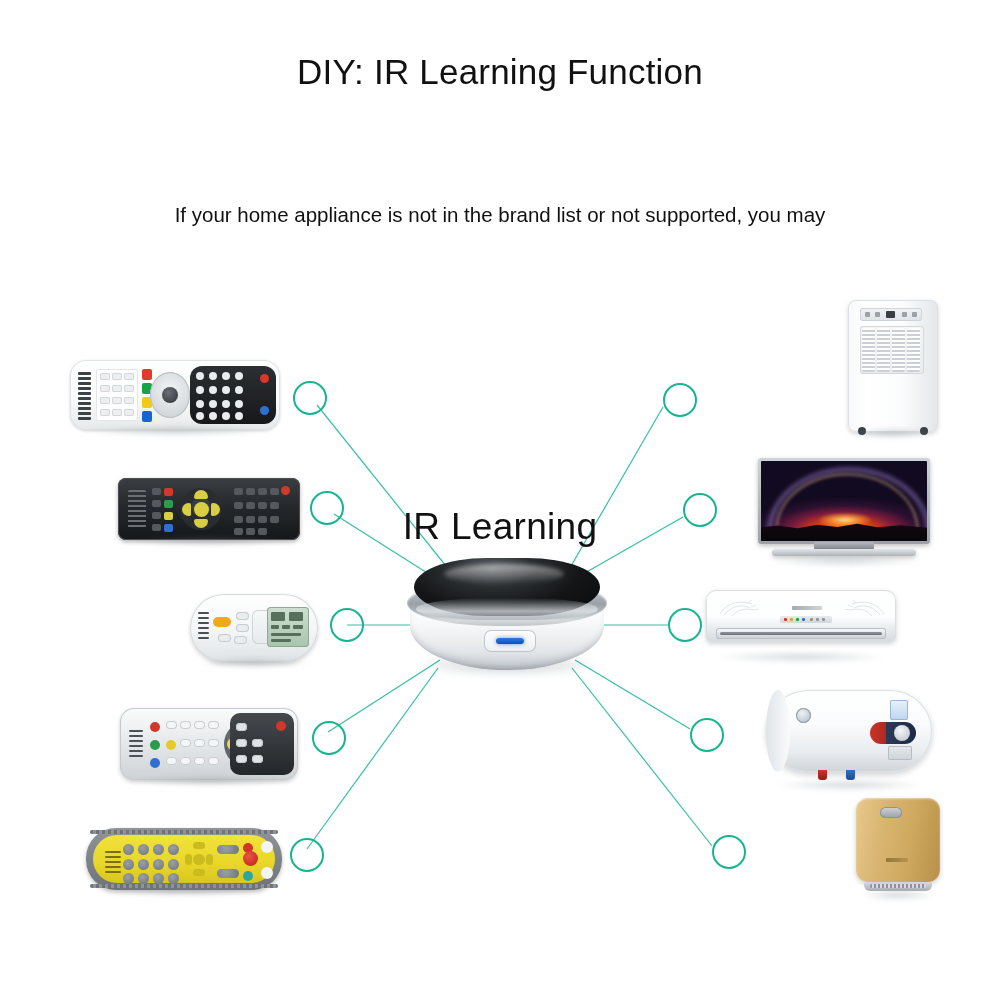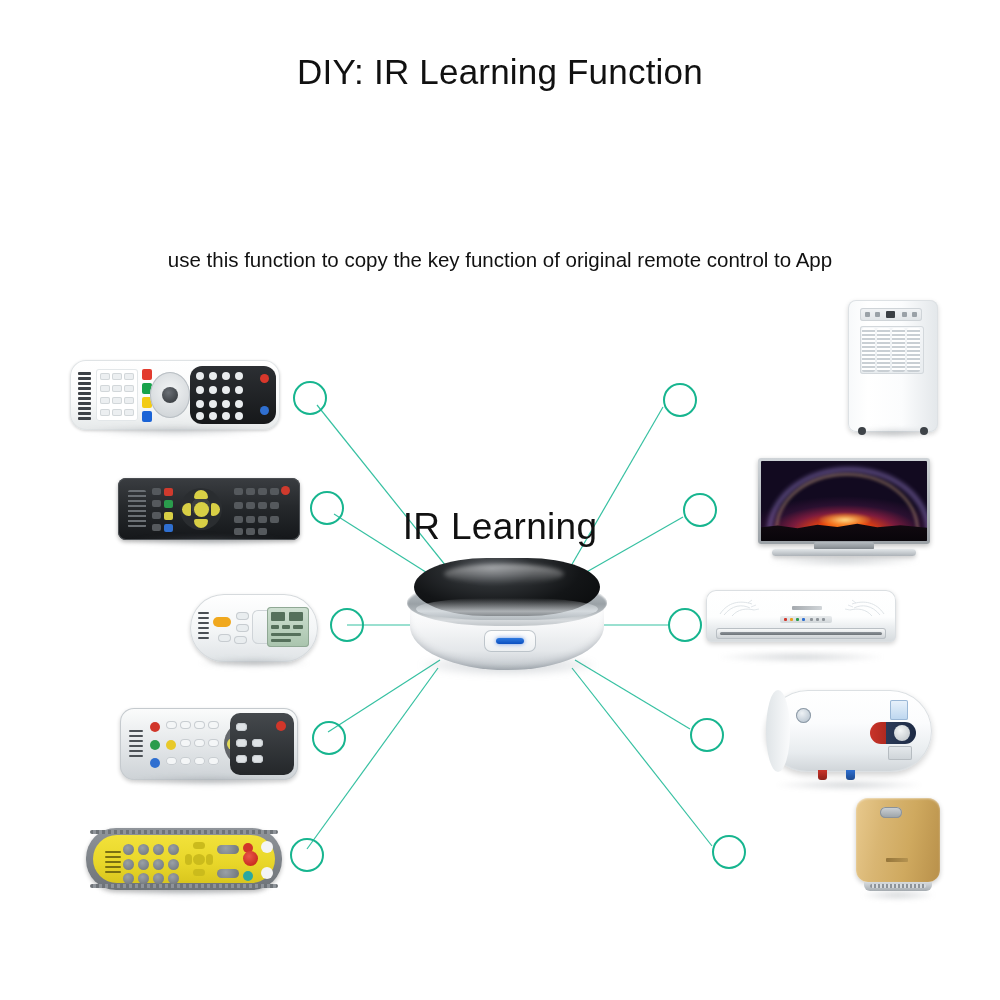--- a/index.html
+++ b/index.html
@@ -254,21 +254,21 @@
      background:linear-gradient(180deg,#d7dbde,#a8aeb3);}
   .a5 .grill{position:absolute;left:14px;top:86px;width:56px;height:4px;border-radius:2px;
      background:repeating-linear-gradient(90deg,#8e949a 0 2px,#d7dbde 2px 4px);}
 </style>
 </head>
 <body>
 
 <div class="stage">
 
   <div class="title">DIY: IR Learning Function</div>
-  <div class="body-l2">use this function to copy the key function of original remote control to App</div>
+  <div class="body-l1">If your home appliance is not in the brand list or not supported, you may</div>
 
   <svg class="wires" viewBox="0 0 1000 1000">
     <g stroke="#2bbd9c" stroke-width="1.2" fill="none" opacity="0.95">
 
       <line x1="317" y1="405" x2="470" y2="596"></line>
       <line x1="334" y1="514" x2="470" y2="600"></line>
       <line x1="347" y1="625" x2="430" y2="625"></line>
       <line x1="328" y1="732" x2="440" y2="660"></line>
       <line x1="307" y1="849" x2="438" y2="668"></line>
 

